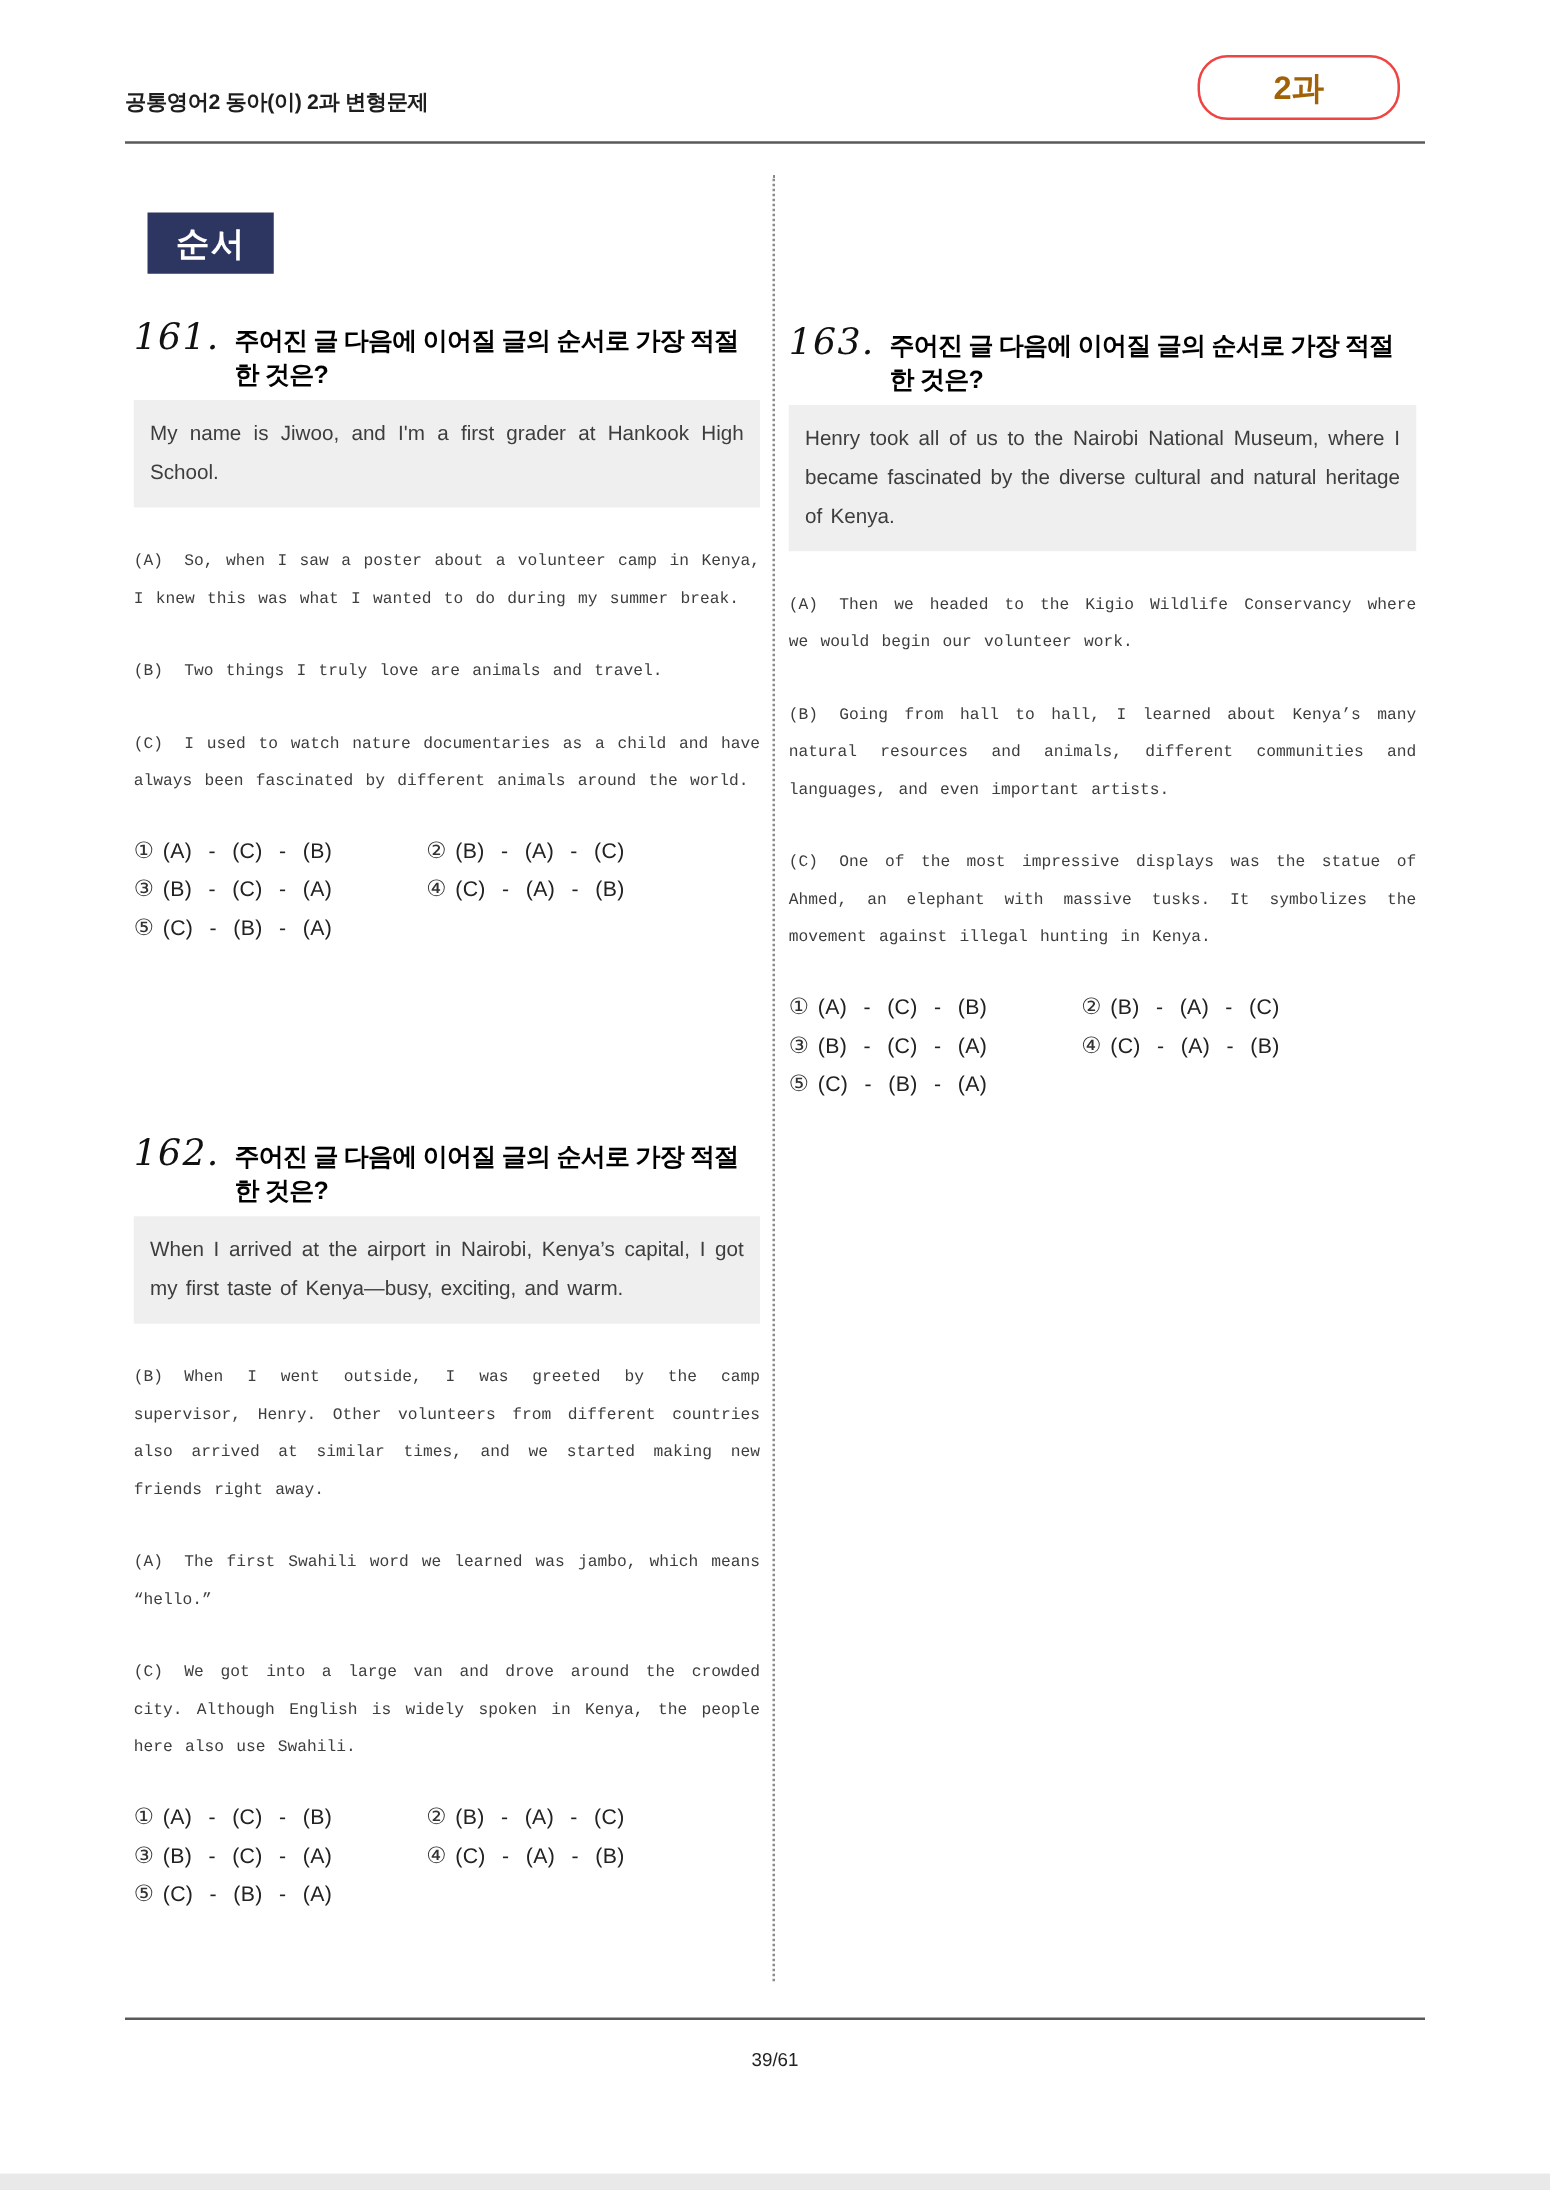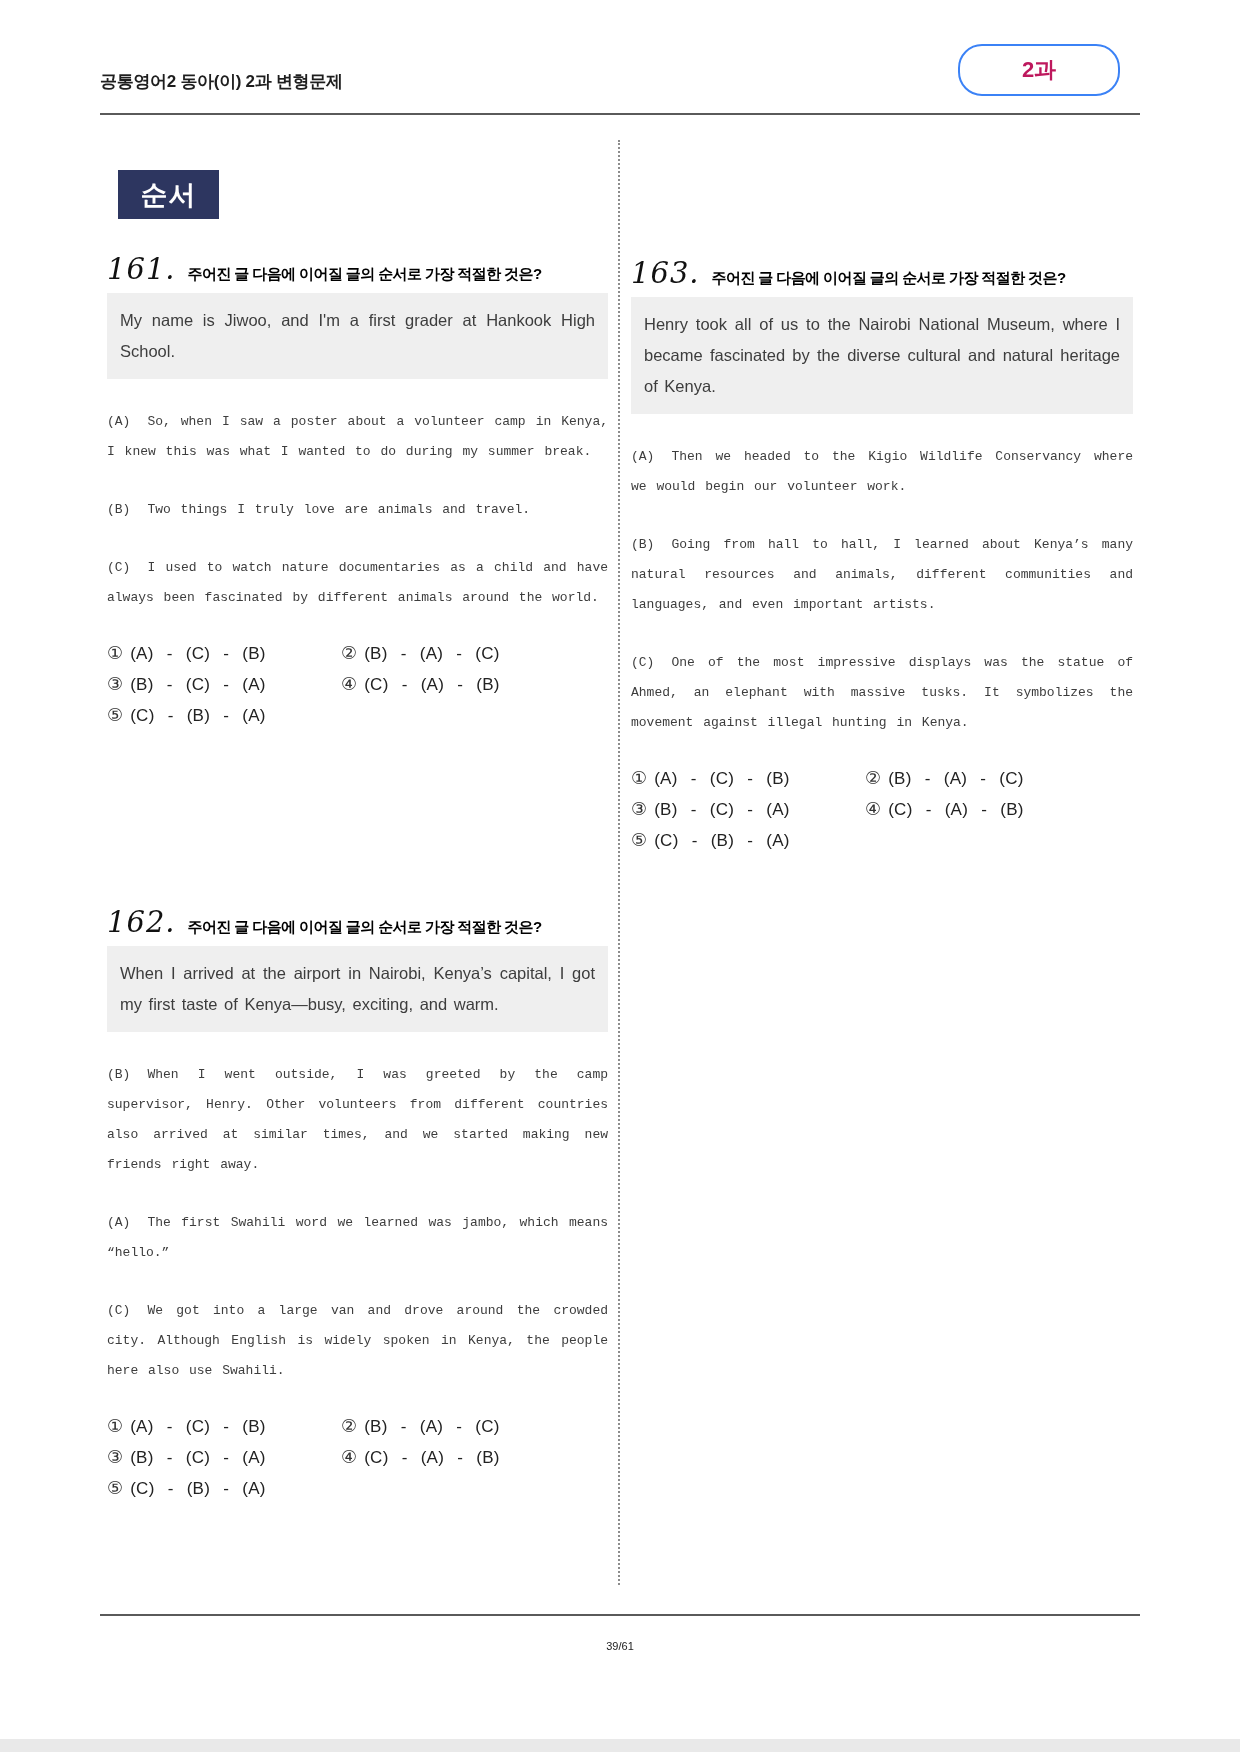--- a/index.html
+++ b/index.html
@@ -10,23 +10,23 @@
     color:#3d3d3d; overflow:hidden;
   }
 
   
   .doc-title {
     position:absolute; left:100px; top:70px;
     font-size:17px; font-weight:700; color:#1e1e1e; letter-spacing:-0.3px;
   }
   .lesson-box {
     position:absolute; left:958px; top:44px; width:158px; height:48px;
-    border:2px solid #3b82f6; border-radius:24px;
+    border:2px solid #ef4444; border-radius:24px;
     display:flex; align-items:center; justify-content:center;
-    font-size:22px; font-weight:700; color:#be185d; background:#fff;
+    font-size:26px; font-weight:700; color:#a16207; background:#fff;
   }
   .header-rule {
     position:absolute; left:100px; top:113px; width:1040px; height:0;
     border-top:2px solid #5a5a5a;
   }
 
   
   .section-badge {
     position:absolute; left:118px; top:170px; width:101px; height:49px;
     background:#2d3660; color:#ffffff;
@@ -45,21 +45,21 @@
   #q161 { left:107px; top:252px; }
   #q162 { left:107px; top:905px; }
   #q163 { left:631px; top:256px; width:502px; }
 
   .q-header { display:flex; align-items:baseline; gap:12px; }
   .q-num {
     font-family:"DejaVu Serif","Liberation Serif",serif;
     font-style:italic; font-size:29px; color:#111; letter-spacing:1px;
     flex:0 0 auto;
   }
-  .q-prompt { font-size:15px; font-weight:700; color:#000; letter-spacing:-0.6px; }
+  .q-prompt { font-size:20px; font-weight:700; color:#000; letter-spacing:-0.6px; }
 
   .stimulus {
     margin-top:7px; background:#efefef;
     padding:12px 13px;
     font-size:16.5px; line-height:31px; color:#3d3d3d;
     text-align:justify; word-spacing:2px;
   }
 
   .para {
     margin:28px 0 0 0;
@@ -78,21 +78,21 @@
   .c-num { margin-right:7px; font-size:18px; color:#333; }
   .c-text { word-spacing:8px; letter-spacing:0.3px; }
 
   
   .footer-rule {
     position:absolute; left:100px; top:1614px; width:1040px; height:0;
     border-top:2px solid #5a5a5a;
   }
   .page-number {
     position:absolute; left:0; top:1640px; width:100%;
-    text-align:center; font-size:11px; color:#222;
+    text-align:center; font-size:15px; color:#222;
   }
 </style>
 </head>
 <body>
 
 <div class="page">
 
   <div class="doc-title">공통영어2 동아(이) 2과 변형문제</div>
   <div class="lesson-box">2과</div>
   <div class="header-rule"></div>

